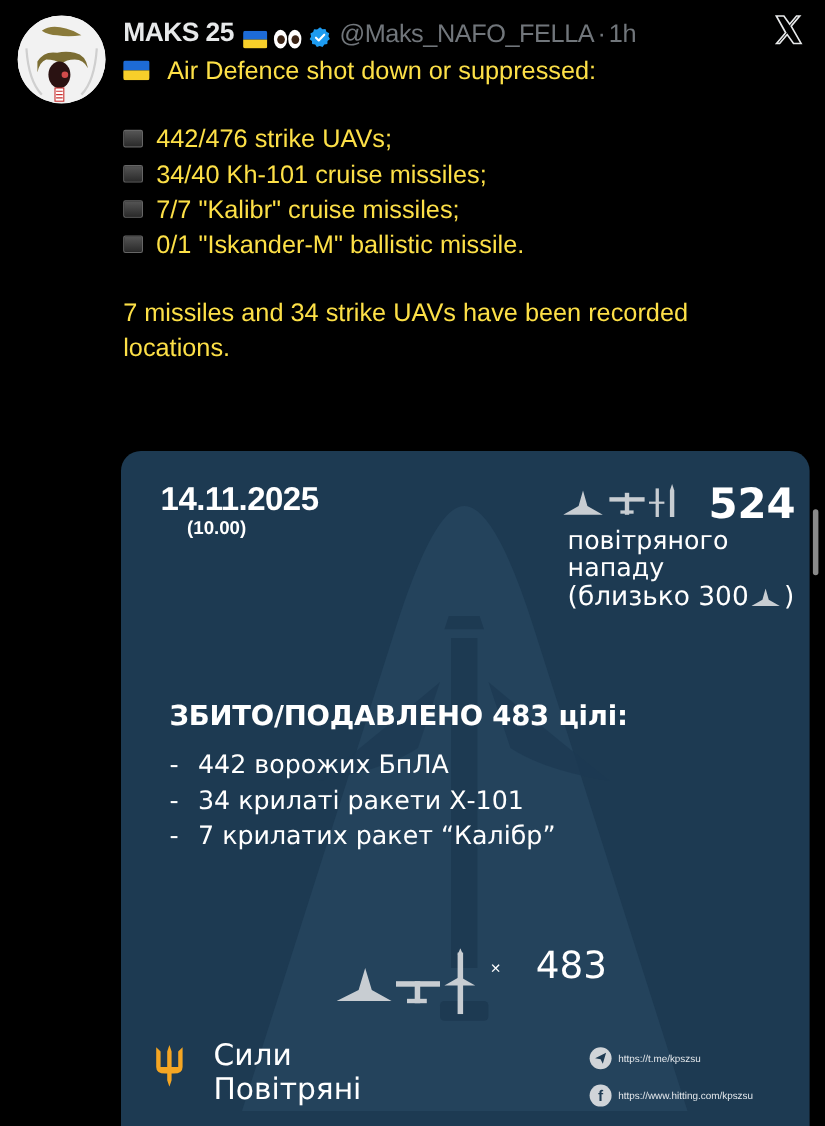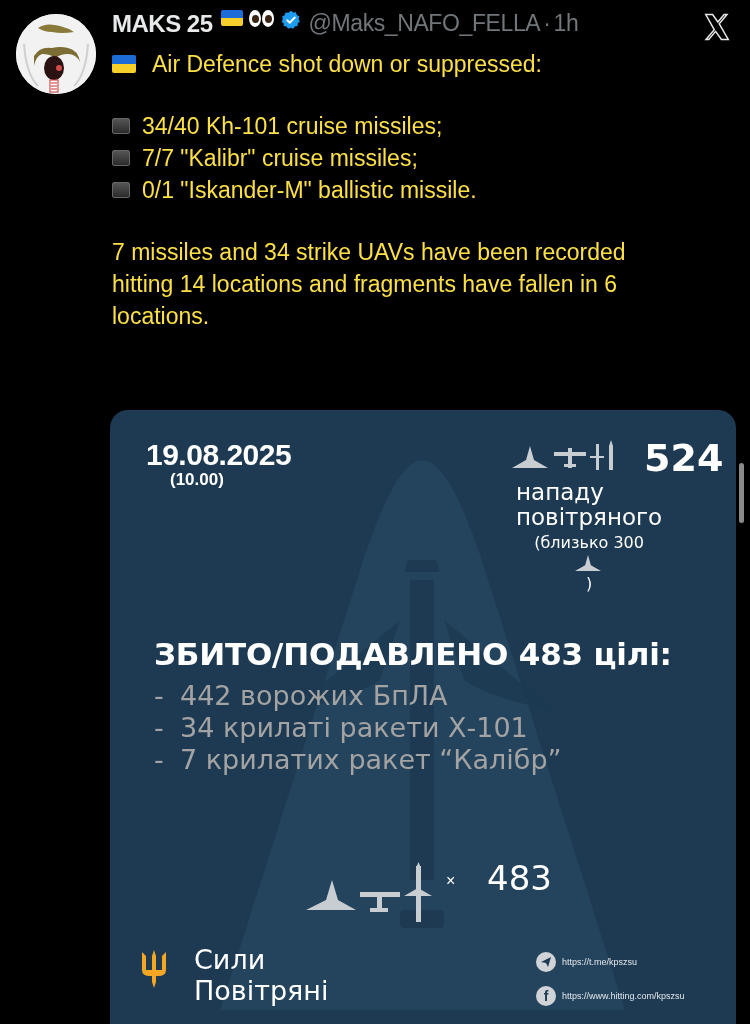--- a/index.html
+++ b/index.html
@@ -8,21 +8,21 @@
     background:#000; color:#e7e9ea;
     font-family:"Liberation Sans", sans-serif;
     position:relative;
   }
   .avatar {
     position:absolute; left:16px; top:14px; width:80px; height:80px;
     border-radius:50%; background:#f4f4f4; overflow:hidden;
   }
   .header {
     position:absolute; left:112px; top:10px; right:20px; height:34px;
-    display:flex; align-items:flex-start; white-space:nowrap;
+    display:flex; align-items:flex-end; white-space:nowrap;
   }
   .name { font-weight:bold; font-size:24px; color:#e7e9ea; letter-spacing:-0.5px; }
   .flag { display:inline-block; width:22px; height:16px; margin-left:8px; border-radius:2px; overflow:hidden; vertical-align:middle; }
   .flag .b { height:50%; background:#1d6bd6; }
   .flag .y { height:50%; background:#f7cf2a; }
   .eyes { display:inline-flex; margin-left:6px; gap:1px; }
   .eye { width:12px; height:17px; background:#fff; border-radius:50%; position:relative; }
   .eye::after { content:""; position:absolute; left:3px; top:5px; width:7px; height:8px; background:#3a2416; border-radius:50%; }
   .verified { margin-left:7px; width:20px; height:20px; }
   .handle { margin-left:8px; font-size:23px; color:#71767b; letter-spacing:-0.4px; }
@@ -38,24 +38,24 @@
   .card {
     position:absolute; left:110px; top:410px; width:626px; height:640px;
     background:#1d3a52; border-radius:18px; overflow:hidden;
   }
   .wm { position:absolute; left:0; top:0; width:626px; height:640px; }
   .date { position:absolute; left:36px; top:28px; font-weight:bold; font-size:30px; color:#fff; letter-spacing:-0.5px; }
   .time { position:absolute; left:36px; top:60px; font-weight:bold; font-size:17px; color:#fff;margin-left:24px; }
   .icons-top { position:absolute; left:402px; top:30px; width:110px; height:30px; }
   .total { position:absolute; left:534px; top:26px; font-size:38px; font-weight:bold; color:#fff; font-family:"DejaVu Sans", sans-serif;text-align:right; }
   .means { position:absolute; left:406px; top:70px; font-size:23px; line-height:25px; color:#fff; font-family:"DejaVu Sans", sans-serif; }
-  .approx { font-size:16px; display:flex; align-items:center;flex-direction:column; }
+  .approx { font-size:24px; display:flex; align-items:center; }
   .approx svg { margin:0 4px 0 2px; }
-  .headline { position:absolute; left:44px; top:226px; font-size:31px; font-weight:bold; color:#fff; font-family:"DejaVu Sans", sans-serif; letter-spacing:-0.2px; }
-  .list { position:absolute; left:44px; top:270px; font-size:27px; line-height:32px; color:#a3a3a3; font-family:"DejaVu Sans", sans-serif; }
+  .headline { position:absolute; left:44px; top:226px; font-size:25px; font-weight:bold; color:#fff; font-family:"DejaVu Sans", sans-serif; letter-spacing:-0.2px; }
+  .list { position:absolute; left:44px; top:270px; font-size:23px; line-height:32px; color:#ffffff; font-family:"DejaVu Sans", sans-serif; }
   .list .dash { display:inline-block; width:26px; }
   .icons-bottom { position:absolute; left:196px; top:452px; width:130px; height:60px; }
   .times { position:absolute; left:336px; top:462px; font-size:16px; color:#fff; }
   .count { position:absolute; left:356px; top:448px; font-size:34px; color:#fff; font-family:"DejaVu Sans", sans-serif;margin-left:21px; }
   .trident { position:absolute; left:30px; top:538px; width:28px; height:40px; }
   .org { position:absolute; left:84px; top:534px; font-size:27px; line-height:31px; color:#fff; font-family:"DejaVu Sans", sans-serif; }
   .social { position:absolute; left:426px; top:542px; font-size:9px; color:#e4e8ec; }
   .social .row { display:flex; align-items:center; height:20px; margin-bottom:14px; }
   .social .ic { width:20px; height:20px; border-radius:50%; background:#d0d4d8; margin-right:6px; display:flex; align-items:center; justify-content:center; color:#1d3a52; font-weight:bold; font-size:14px; }
   .scrollbar { position:absolute; left:739px; top:463px; width:5px; height:60px; background:#8a8a8a; border-radius:3px; }
@@ -104,62 +104,65 @@
   <div class="line">
     <span class="flag-inline">
         <div class="b"></div>
         <div class="y"></div>
       </span>
     <span>Air Defence shot down or suppressed:</span>
   </div>
   <div class="gap"></div>
   <div class="line">
       <span class="sq"></span>
+      <span>442/476 strike UAVs;</span>
+    </div>
+  <div class="line">
+      <span class="sq"></span>
       <span>34/40 Kh-101 cruise missiles;</span>
     </div>
   <div class="line">
       <span class="sq"></span>
       <span>7/7 "Kalibr" cruise missiles;</span>
     </div>
   <div class="line">
       <span class="sq"></span>
       <span>0/1 "Iskander-M" ballistic missile.</span>
     </div>
   <div class="gap"></div>
   <div class="line">7 missiles and 34 strike UAVs have been recorded</div>
-  <div class="line">hitting 14 locations and fragments have fallen in 6</div>
   <div class="line">locations.</div>
 </div>
 
 <div class="card">
   <svg class="wm" viewBox="0 0 626 640">
     <path d="M312 50 Q285 50 250 160 L110 600 L515 600 L375 160 Q340 50 312 50Z" fill="#24435c"></path>
     <path d="M298 150 L326 150 L330 162 L294 162Z" fill="#1d3a52"></path>
     <rect x="300" y="170" width="24" height="300" fill="#1d3a52"></rect>
     <path d="M290 210 Q230 260 180 300 Q240 290 270 270Z" fill="#1d3a52" opacity="0.8"></path>
     <path d="M334 210 Q394 260 444 300 Q384 290 354 270Z" fill="#1d3a52" opacity="0.8"></path>
     <rect x="290" y="500" width="44" height="18" rx="4" fill="#1d3a52"></rect>
   </svg>
 
-  <div class="date">19.08.2025</div>
+  <div class="date">14.11.2025</div>
   <div class="time">(10.00)</div>
 
   <svg class="icons-top" viewBox="0 0 110 30">
     <path d="M0 28 L14 20 L18 6 L22 20 L36 28Z" fill="#c8cdd2"></path>
     <rect x="42" y="12" width="32" height="4" fill="#c8cdd2"></rect>
     <rect x="56" y="8" width="4" height="20" fill="#c8cdd2"></rect>
     <rect x="52" y="24" width="12" height="3" fill="#c8cdd2"></rect>
     <rect x="84" y="4" width="3" height="26" fill="#c8cdd2"></rect>
     <rect x="78" y="16" width="14" height="2" fill="#c8cdd2"></rect>
     <path d="M97 30 L97 6 L99 0 L101 6 L101 30Z" fill="#c8cdd2"></path>
   </svg>
   <div class="total">524</div>
   <div class="means">
+    <div>повітряного</div>
     <div>нападу</div>
-    <div>повітряного</div>
     <div class="approx">
       <span>(близько 300</span>
       <svg width="26" height="16" viewBox="0 0 36 22">
           <path d="M0 22 L14 14 L18 0 L22 14 L36 22Z" fill="#c8cdd2"></path>
         </svg>
       <span>)</span>
     </div>
   </div>
 
   <div class="headline">ЗБИТО/ПОДАВЛЕНО 483 цілі:</div>

